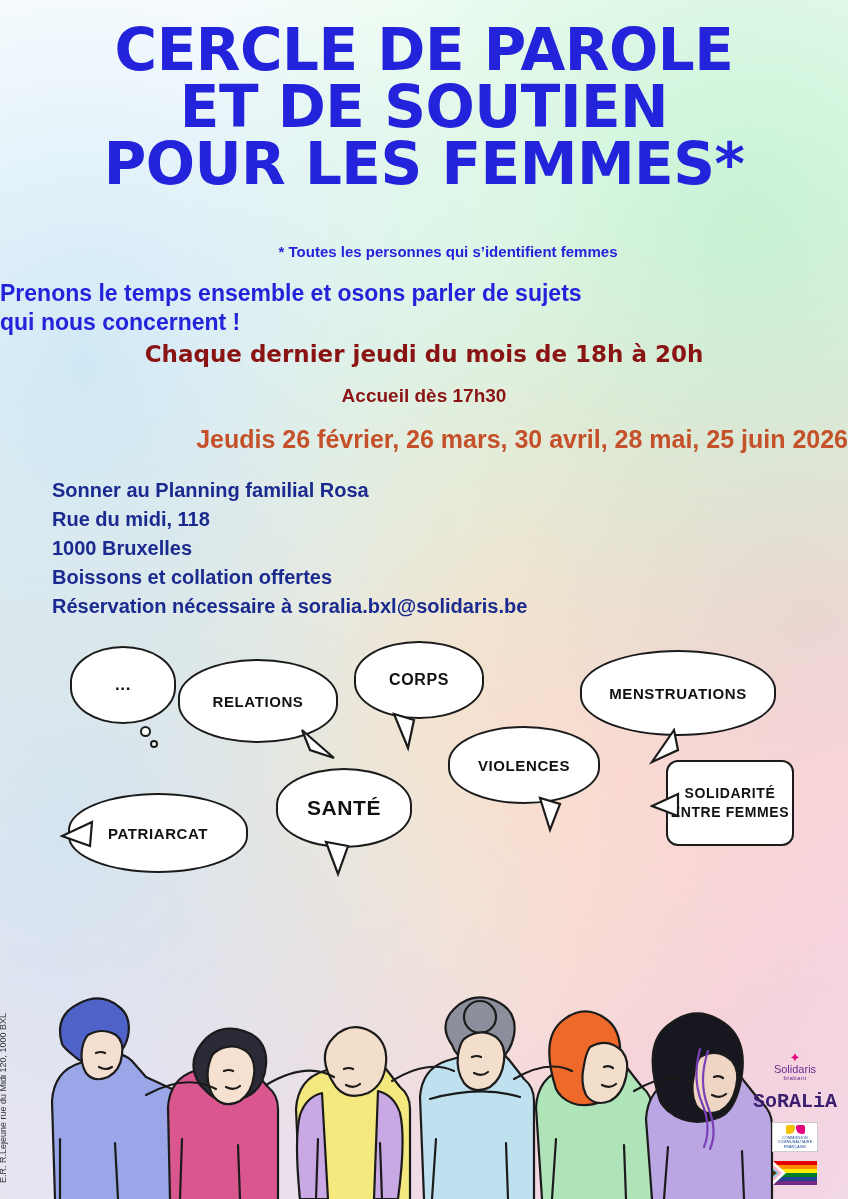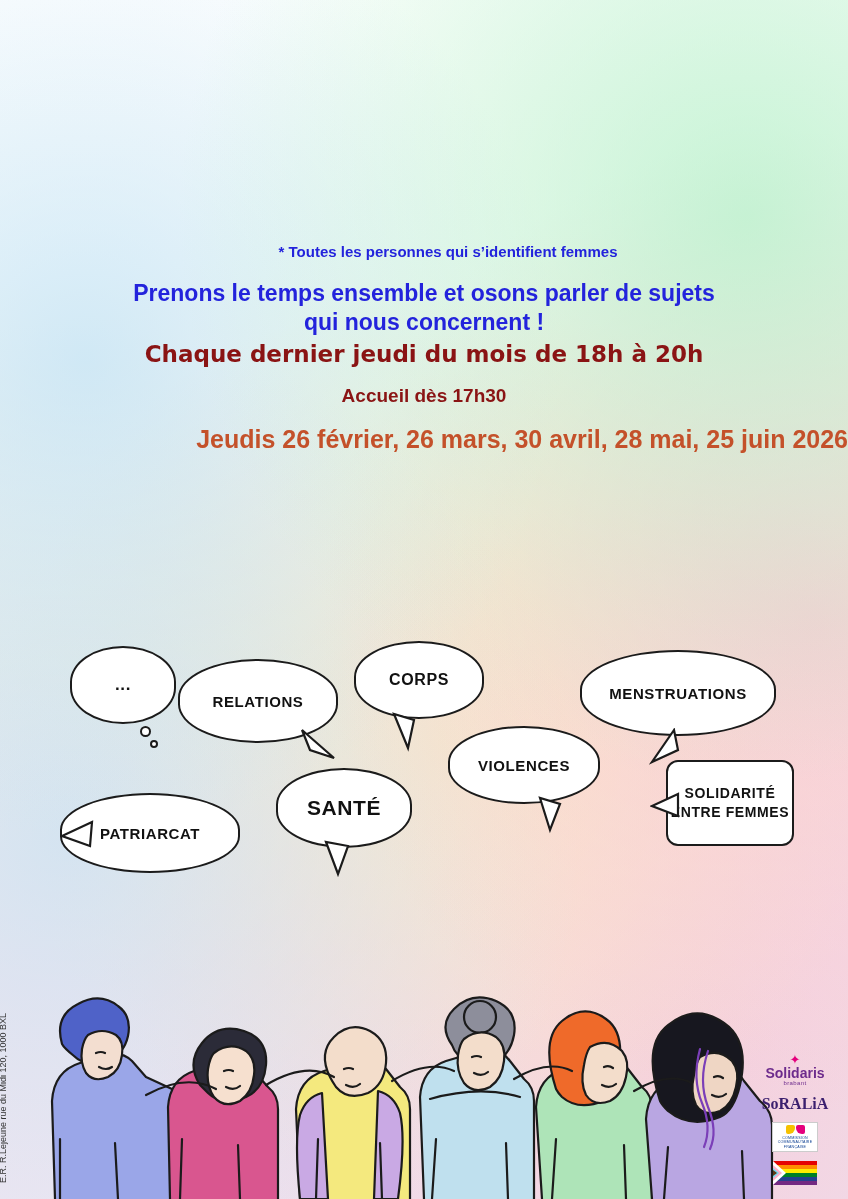--- a/index.html
+++ b/index.html
@@ -55,21 +55,21 @@
     font-weight: bold;
     font-size: 15px;
     padding-left: 48px;
   }
 
   .intro {
     position: absolute;
     top: 279px;
     left: 0;
     width: 848px;
-    text-align: center;
+    text-align: left;
     color: #2323dc;
     font-weight: bold;
     font-size: 23px;
     line-height: 1.25;
   }
 
   .when {
     position: absolute;
     top: 341px;
     left: 0;
@@ -158,23 +158,23 @@
     position: absolute;
     right: 16px;
     bottom: 14px;
     width: 74px;
     display: flex;
     flex-direction: column;
     align-items: center;
     gap: 9px;
   }
   .logo-solidaris { text-align: center; line-height: 1; }
-  .logo-solidaris .name { font-size: 14px; font-weight: bold; color: #6d2b8c; }
+  .logo-solidaris .name { font-size: 11px; font-weight: normal; color: #6d2b8c; }
   .logo-solidaris .sub { font-size: 6px; color: #6d2b8c; letter-spacing: .4px;}
-  .logo-soralia { font-size: 16px; font-weight: bold; color: #3b1f6e; font-family:Liberation Serif, serif; }
+  .logo-soralia { font-size: 20px; font-weight: bold; color: #3b1f6e; font-family:Liberation Mono, monospace; }
   .logo-cocof {
     width: 46px; height: 30px; background: #fff; border: 1px solid #ccc;
     display:flex; align-items:center; justify-content:center; flex-direction:column;
   }
   .logo-cocof .txt { font-size: 3.6px; color:#0a3d91; text-align:center; line-height:1.25; letter-spacing:.2px;}
   .flag {
     width: 44px; height: 24px; position: relative; overflow: hidden;
     background: linear-gradient(#e40303 0 16.6%, #ff8c00 16.6% 33.3%, #ffed00 33.3% 50%,
                                 #008026 50% 66.6%, #24408e 66.6% 83.3%, #732982 83.3% 100%);
   }
@@ -264,32 +264,44 @@
       <path d="M708 212 q-10 30 0 56 q10 24 2 42" stroke="#7b3fb8"></path>
 
       <path d="M146 256 q40 -22 70 -6"></path>
       <path d="M266 246 q40 -24 68 -8"></path>
       <path d="M392 242 q36 -22 62 -10"></path>
       <path d="M514 240 q34 -20 58 -8"></path>
       <path d="M634 252 q34 -20 58 -8"></path>
     </g>
   </svg>
 
+  <div class="title">
+    <span class="l1">CERCLE DE PAROLE</span>
+    <span class="l2">ET DE SOUTIEN</span>
+    <span class="l3">POUR LES FEMMES*</span>
+  </div>
 
   <div class="subtitle-star">*  Toutes les personnes qui s’identifient femmes</div>
 
   <div class="intro">
     <div>Prenons le temps ensemble et osons parler de sujets</div>
     <div>qui nous concernent !</div>
   </div>
 
   <div class="when">Chaque dernier jeudi du mois de 18h à 20h</div>
   <div class="welcome">Accueil dès 17h30</div>
   <div class="dates">Jeudis 26 février, 26 mars, 30 avril, 28 mai, 25 juin 2026</div>
 
+  <div class="practical">
+    <div>Sonner au Planning familial Rosa</div>
+    <div>Rue du midi, 118</div>
+    <div>1000 Bruxelles</div>
+    <div>Boissons et collation offertes</div>
+    <div>Réservation nécessaire à soralia.bxl@solidaris.be</div>
+  </div>
 
   <div class="bubble round" style="left:70px; top:646px; width:106px; height:78px; font-size:17px;">
     <span>...</span>
   </div>
   <div class="dot" style="left:140px; top:726px; width:11px; height:11px;"></div>
   <div class="dot" style="left:150px; top:740px; width:8px; height:8px;"></div>
 
   <div class="bubble round" style="left:178px; top:659px; width:160px; height:84px; font-size:15px;text-align:center;">
     <span>RELATIONS</span>
   </div>
@@ -311,21 +323,21 @@
     <path d="M26 2 L4 34 L30 22 Z" fill="#fff" stroke="#1b1b1b" stroke-width="2.2"></path>
   </svg>
 
   <div class="bubble round" style="left:448px; top:726px; width:152px; height:78px; font-size:15px;">
     <span>VIOLENCES</span>
   </div>
   <svg class="tail" style="left:534px; top:796px; width:34px; height:38px;" viewBox="0 0 34 38">
     <path d="M6 2 L16 34 L26 8 Z" fill="#fff" stroke="#1b1b1b" stroke-width="2.2"></path>
   </svg>
 
-  <div class="bubble round" style="left:60px; top:793px; width:180px; height:80px; font-size:15px;">
+  <div class="bubble round" style="left:68px; top:793px; width:180px; height:80px; font-size:15px;">
     <span>PATRIARCAT</span>
   </div>
   <svg class="tail" style="left:60px; top:818px; width:34px; height:36px;" viewBox="0 0 34 36">
     <path d="M32 4 L2 18 L30 28 Z" fill="#fff" stroke="#1b1b1b" stroke-width="2.2"></path>
   </svg>
 
   <div class="bubble round" style="left:276px; top:768px; width:136px; height:80px; font-size:21px;">
     <span>SANTÉ</span>
   </div>
   <svg class="tail" style="left:322px; top:840px; width:34px; height:38px;" viewBox="0 0 34 38">

